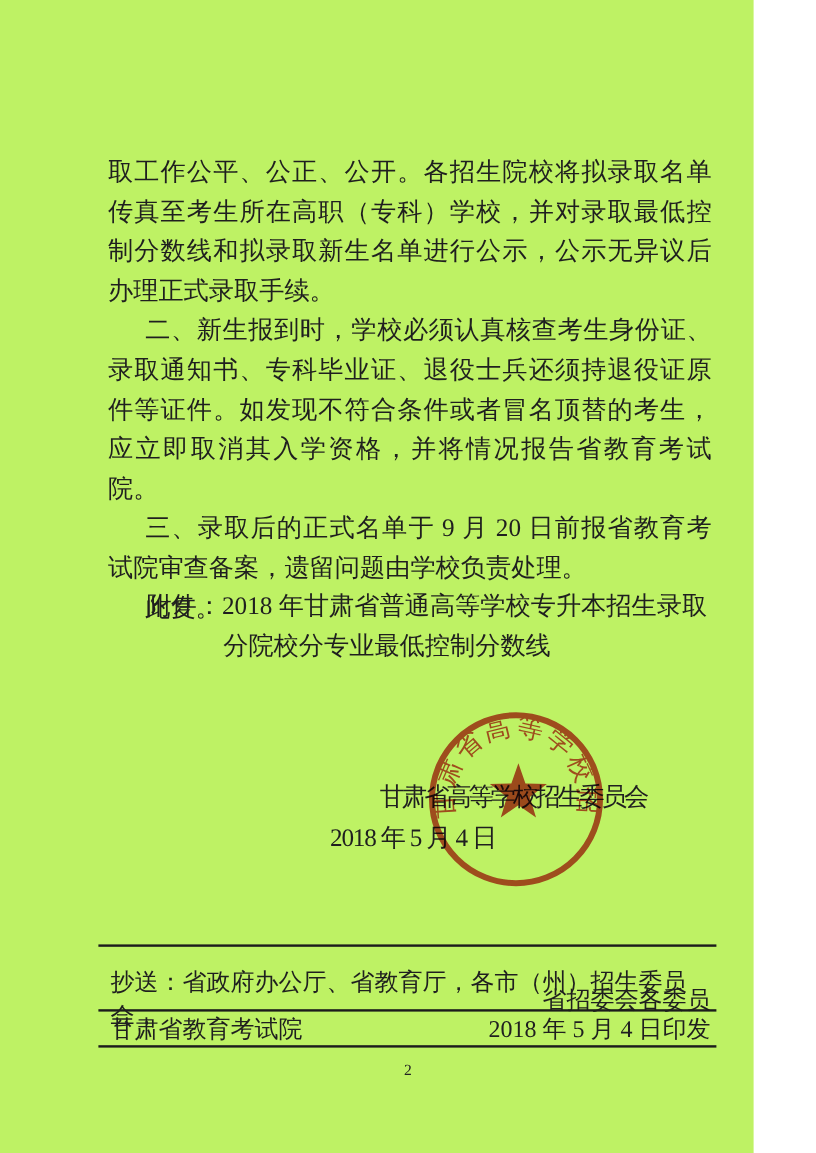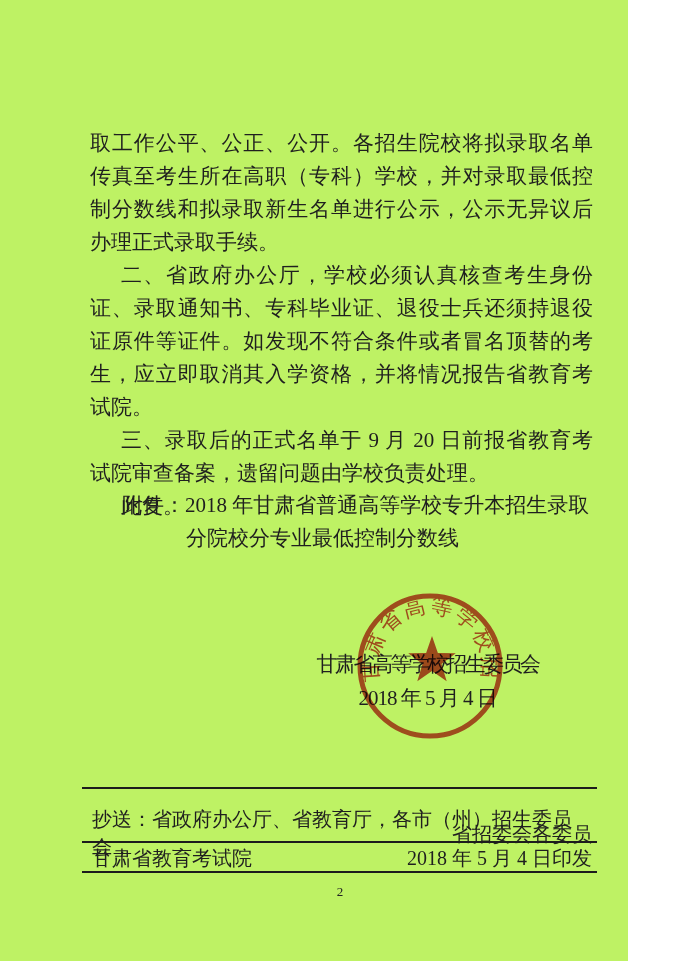--- a/index.html
+++ b/index.html
@@ -31,21 +31,21 @@
     text-align:left;
   }
   
   .sig-name{
     position:absolute;left:275px;top:652px;width:305px;
     font-size:21px;line-height:24px;text-align:center;
     letter-spacing:-2.5px;
   }
   .sig-date{
     position:absolute;left:275px;top:686px;width:305px;
-    font-size:21px;line-height:24px;text-align:center;
+    font-size:21px;line-height:24px;
     letter-spacing:-1px;
   }
   
   .seal{
     position:absolute;left:350px;top:586px;
     width:160px;height:160px;
     opacity:0.82;
     mix-blend-mode:multiply;
     pointer-events:none;
   }
@@ -75,21 +75,21 @@
     font-size:13px;text-align:center;color:#222;
   }
 </style>
 </head>
 <body>
 
 <div class="page">
 
   <div class="body-text">
     <p>取工作公平、公正、公开。各招生院校将拟录取名单传真至考生所在高职（专科）学校，并对录取最低控制分数线和拟录取新生名单进行公示，公示无异议后办理正式录取手续。</p>
-    <p class="ind">二、省政府办公厅，学校必须认真核查考生身份证、录取通知书、专科毕业证、退役士兵还须持退役证原件等证件。如发现不符合条件或者冒名顶替的考生，应立即取消其入学资格，并将情况报告省教育考试院。</p>
+    <p class="ind">二、新生报到时，学校必须认真核查考生身份证、录取通知书、专科毕业证、退役士兵还须持退役证原件等证件。如发现不符合条件或者冒名顶替的考生，应立即取消其入学资格，并将情况报告省教育考试院。</p>
     <p class="ind">三、录取后的正式名单于 9 月 20 日前报省教育考试院审查备案，遗留问题由学校负责处理。</p>
     <p class="ind">此复。</p>
   </div>
 
   <div class="attachment"><span>附件：</span><span>2018 年甘肃省普通高等学校专升本招生录取分院校分专业最低控制分数线</span></div>
 
   <div class="sig-name">甘肃省高等学校招生委员会</div>
   <div class="sig-date">2018 年 5 月 4 日</div>
 
   <svg class="seal" viewBox="0 0 160 160" xmlns="http://www.w3.org/2000/svg">

